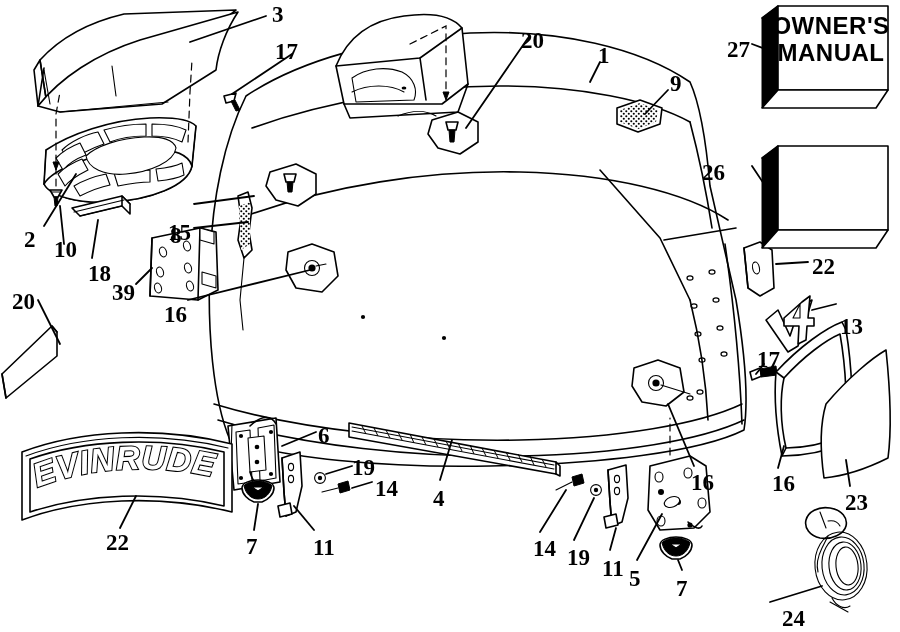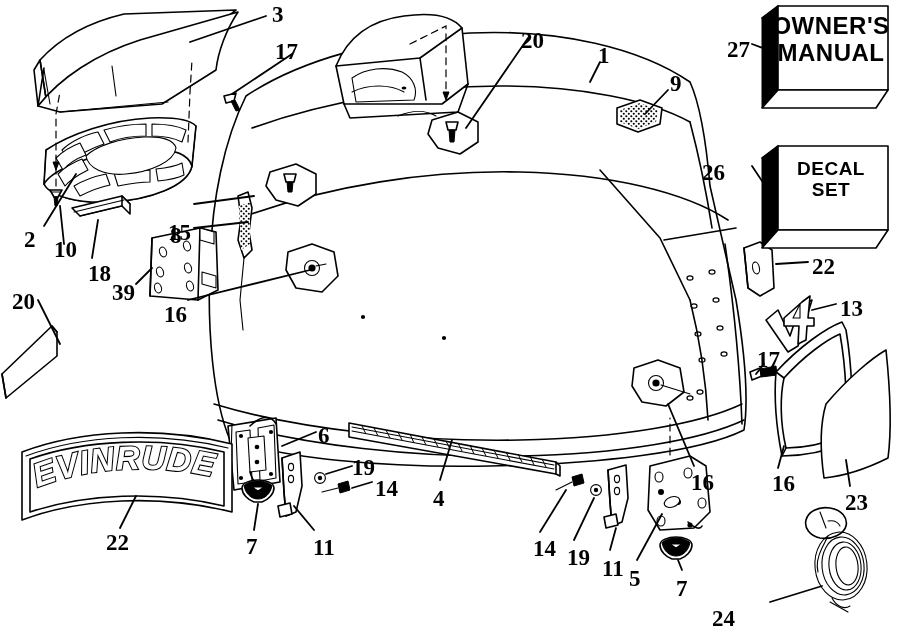--- a/index.html
+++ b/index.html
@@ -444,22 +444,20 @@
       <path class="lead" d="M574 540 L 594 498"></path>
       <path class="lead" d="M610 550 L 616 528"></path>
       <path class="lead" d="M637 560 L 662 514"></path>
       <path class="lead" d="M682 570 L 678 560"></path>
       <path class="lead" d="M770 602 L 822 586"></path>
     </g>
   </svg>
 
   <div class="boxtxt" id="owner-text">OWNER'S
 MANUAL</div>
-  <div class="boxtxt" id="decal-text">DECAL
-SET</div>
 
   <svg style="position:absolute;left:0;top:0;width:900px;height:632px;pointer-events:none;" viewBox="0 0 900 632">
     <defs>
       <path id="arcpath" d="M 34 489 C 88 466, 160 463, 222 479"></path>
     </defs>
     <text font-family="'Liberation Sans',sans-serif" font-size="33" font-weight="bold" font-style="italic" letter-spacing="1" fill="#ffffff" stroke="#000000" stroke-width="2.1" paint-order="stroke">
       <textPath href="#arcpath" startOffset="2%" id="evinrude-textpath">EVINRUDE</textPath>
     </text>
   </svg>
 
@@ -473,34 +471,34 @@
       <div class="cnum" style="left: 702px; top: 161px;">26</div>
       <div class="cnum" style="left: 168px; top: 200px; margin-top: 21px;">15</div>
       <div class="cnum" style="left: 170px; top: 224px;">8</div>
       <div class="cnum" style="left: 24px; top: 228px;">2</div>
       <div class="cnum" style="left: 54px; top: 238px;">10</div>
       <div class="cnum" style="left: 88px; top: 262px;">18</div>
       <div class="cnum" style="left: 812px; top: 255px;">22</div>
       <div class="cnum" style="left: 112px; top: 281px;">39</div>
       <div class="cnum" style="left: 164px; top: 303px;">16</div>
       <div class="cnum" style="left: 12px; top: 290px;">20</div>
-      <div class="cnum" style="left: 840px; top: 297px; text-align: center;">13</div>
+      <div class="cnum" style="left: 840px; top: 315px; text-align: center;">13</div>
       <div class="cnum" style="left: 757px; top: 348px;">17</div>
       <div class="cnum" style="left: 318px; top: 424px;">6</div>
       <div class="cnum" style="left: 433px; top: 487px;">4</div>
       <div class="cnum" style="left: 352px; top: 456px;">19</div>
       <div class="cnum" style="left: 375px; top: 477px;">14</div>
       <div class="cnum" style="left: 691px; top: 471px;">16</div>
       <div class="cnum" style="left: 772px; top: 472px;">16</div>
       <div class="cnum" style="left: 845px; top: 491px; text-align: right;">23</div>
       <div class="cnum" style="left: 106px; top: 531px;">22</div>
       <div class="cnum" style="left: 246px; top: 535px;">7</div>
       <div class="cnum" style="left: 313px; top: 536px;">11</div>
       <div class="cnum" style="left: 533px; top: 537px;">14</div>
       <div class="cnum" style="left: 567px; top: 546px;">19</div>
       <div class="cnum" style="left: 602px; top: 557px;">11</div>
       <div class="cnum" style="left: 629px; top: 567px;">5</div>
       <div class="cnum" style="left: 676px; top: 577px;">7</div>
-      <div class="cnum" style="left: 712px; top: 607px; font-family: Liberation Serif, serif;">24</div>
+      <div class="cnum" style="left: 782px; top: 607px; font-family: Liberation Serif, serif;">24</div>
     </div>
 
 
 </div>
 
 </body></html>

